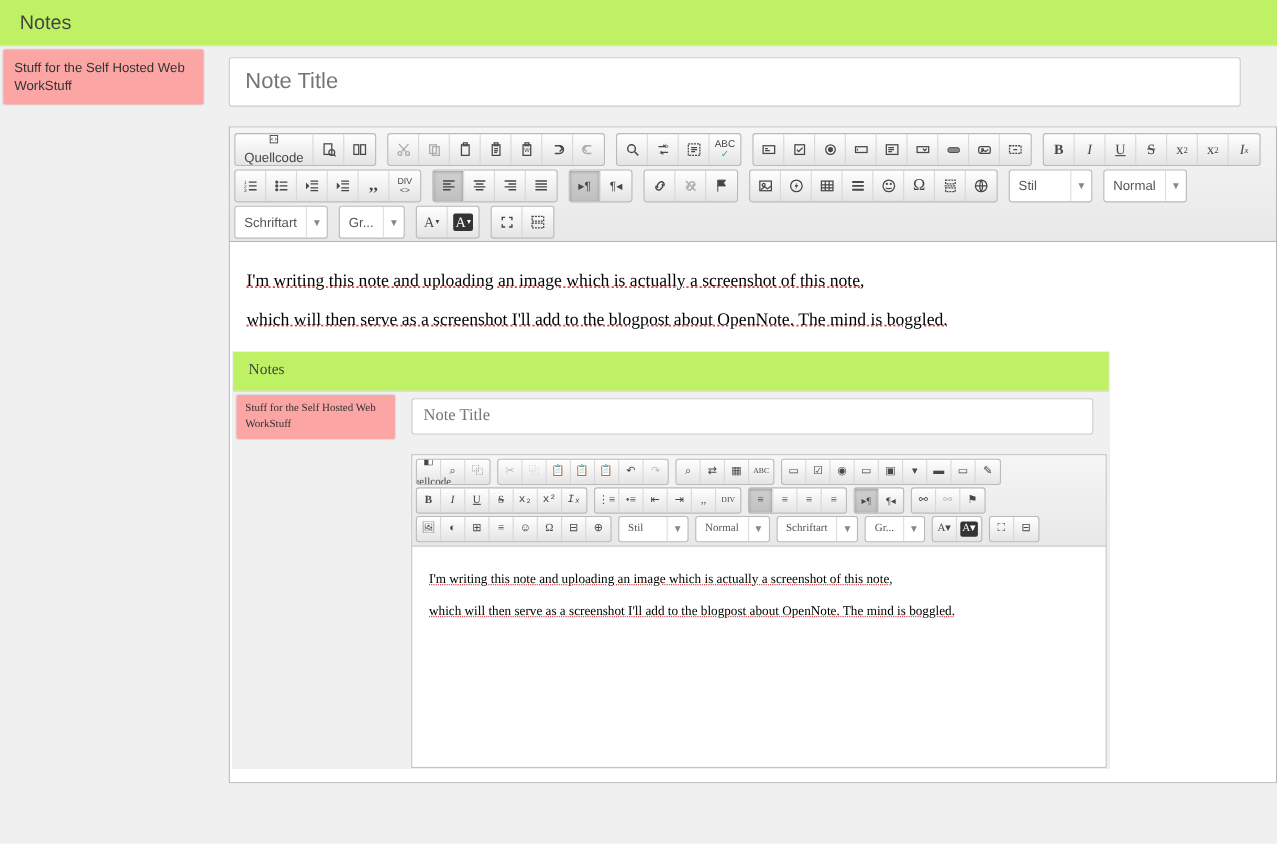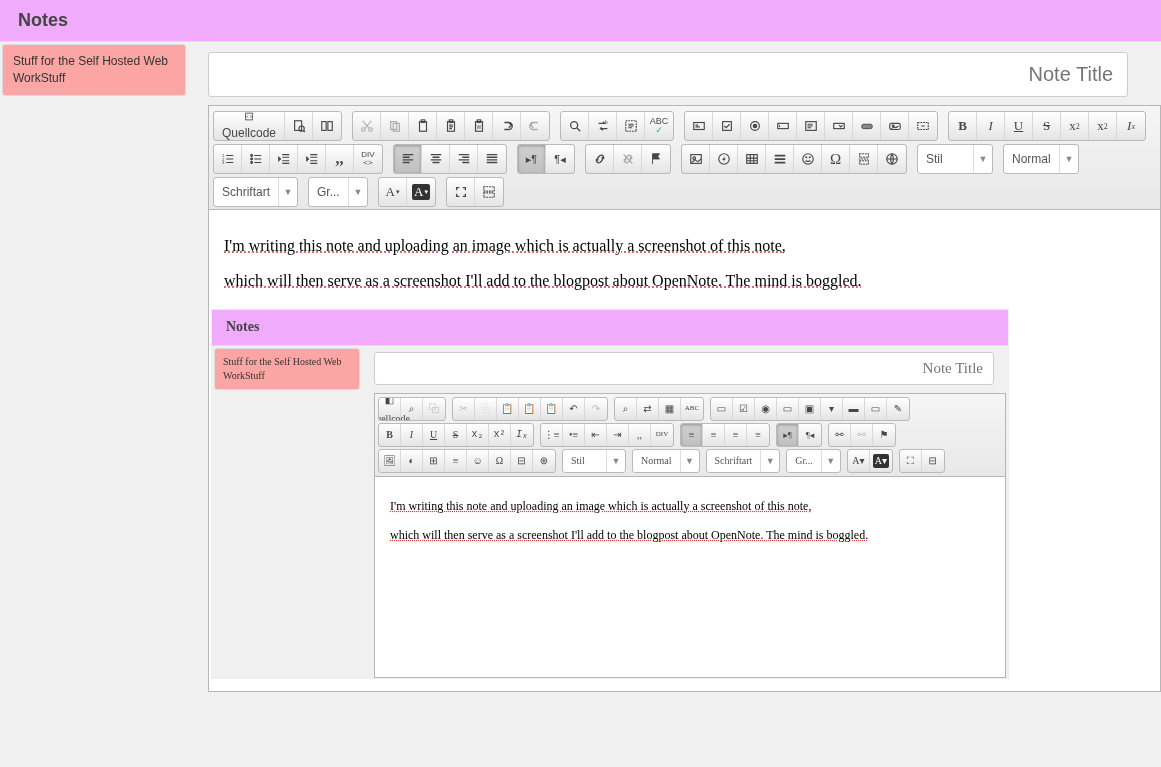--- a/index.html
+++ b/index.html
@@ -1,22 +1,22 @@
 <!DOCTYPE html>
 <html><head>
 <meta charset="utf-8">
 <style>
 * { box-sizing: border-box; margin: 0; padding: 0; }
 body { font-family: Arial, Helvetica, sans-serif; background: #f0f0f0; font-size: 13px; color: #333; }
-.app-header { background: #f0abfc; padding: 10px 18px; font-size: 18px; color: #444; border-bottom: 1px solid #e0e0e0; font-weight: bold; }
+.app-header { background: #bef264; padding: 10px 18px; font-size: 18px; color: #444; border-bottom: 1px solid #e0e0e0; }
 .layout { display: flex; }
 .sidebar { width: 189px; padding: 0; }
 .sidebar-item { background: #fca5a5; border: 1px solid #ddd; border-radius: 3px; padding: 8px 10px; margin: 2px 2px; font-size: 12px; color: #333; line-height: 1.4; }
 .main { flex: 1; padding: 10px 0 0 20px; }
-.title-input { width: 920px; background: #fff; border: 1px solid #ccc; border-radius: 3px; padding: 10px 14px; font-size: 20px; color: #555; margin-bottom: 8px; font-family: inherit; text-align: right; }
+.title-input { width: 920px; background: #fff; border: 1px solid #ccc; border-radius: 3px; padding: 10px 14px; font-size: 20px; color: #555; margin-bottom: 18px; font-family: inherit; }
 
 .ck { width: 953px; border: 1px solid #b6b6b6; background: #fff; }
 .ck-toolbar { background: linear-gradient(#f5f5f5,#e8e8e8); border-bottom: 1px solid #b6b6b6; padding: 5px 4px 2px 4px; display: flex; flex-wrap: wrap; gap: 3px 10px; align-items: center; }
 .grp { display: inline-flex; border: 1px solid #bababa; border-radius: 3px; background: linear-gradient(#fff,#e4e4e4); overflow: hidden; }
 .btn { width: 28px; height: 28px; display: inline-flex; align-items: center; justify-content: center; color: #474747; font-size: 13px; cursor: pointer; border-right: 1px solid #d8d8d8; position: relative; }
 .btn:last-child { border-right: none; }
 .btn.dim { color: #bbb; }
 .btn.active { background: linear-gradient(#d0d0d0,#c0c0c0); box-shadow: inset 0 1px 3px rgba(0,0,0,.3); }
 .btn.wide { width: auto; padding: 0 8px; font-size: 12px; gap: 5px; flex-direction: column; }
 .btn svg { display: block; }

